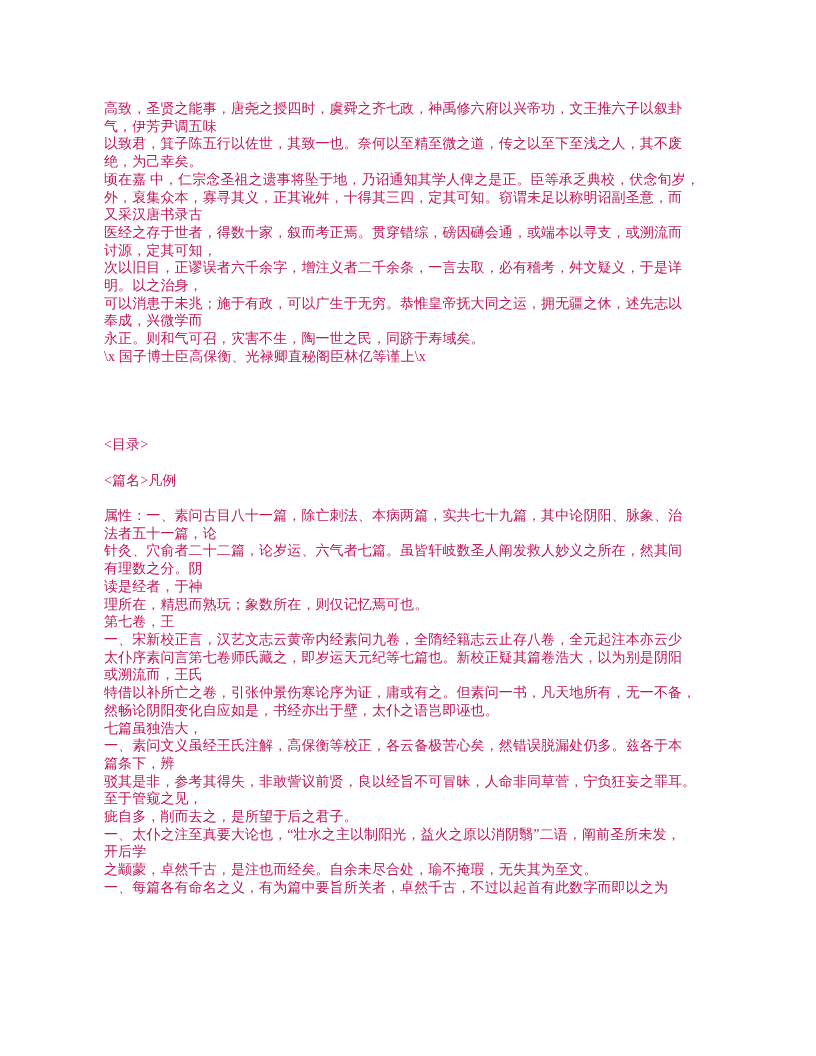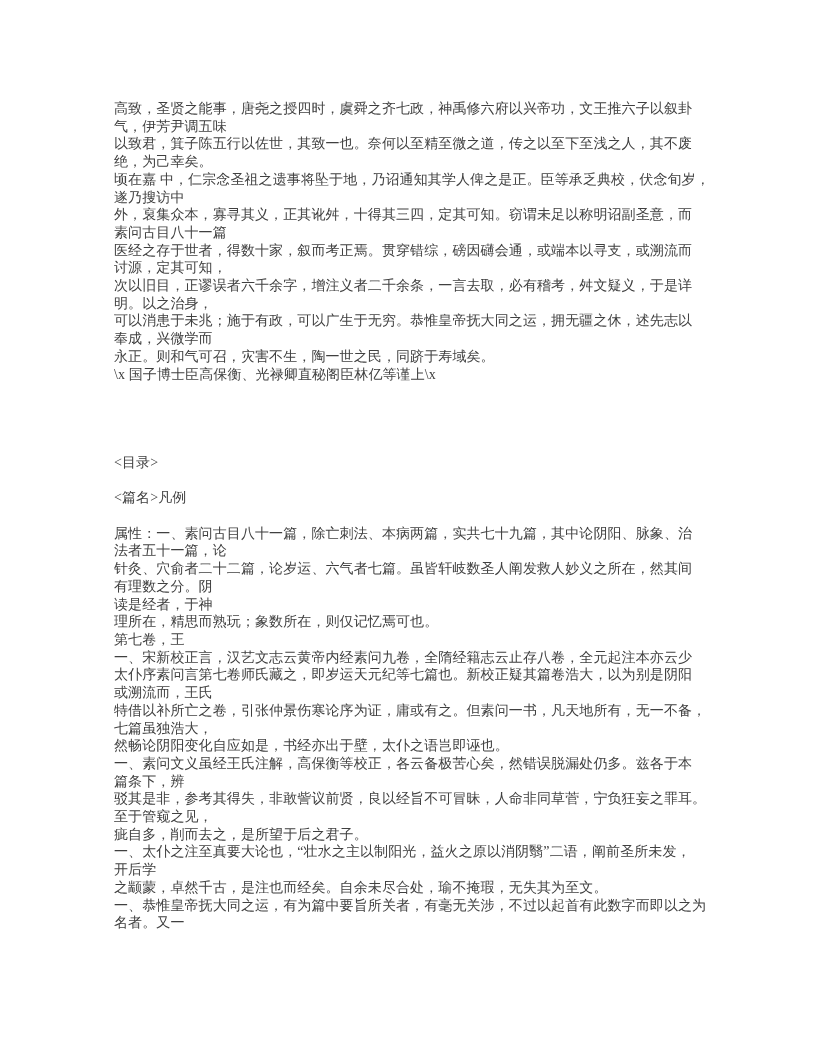--- a/index.html
+++ b/index.html
@@ -17,46 +17,45 @@
   .page {
     position: absolute;
     left: 0;
     top: 0;
     width: 816px;
     height: 1056px;
     background: #ffffff;
   }
   .text-block {
     position: absolute;
-    left: 114px;
+    left: 104px;
     top: 100px;
     width: 600px;
-    color: #404040;
+    color: #be185d;
     font-size: 14px;
     line-height: 17.7px;
     letter-spacing: 0.1px;
   }
   .text-line {
     white-space: pre;
     min-height: 17.7px;
   }
 </style>
 </head>
 <body>
 
 <div class="page">
   <div class="text-block">
       <div class="text-line">高致，圣贤之能事，唐尧之授四时，虞舜之齐七政，神禹修六府以兴帝功，文王推六子以叙卦</div>
       <div class="text-line">气，伊芳尹调五味</div>
       <div class="text-line">以致君，箕子陈五行以佐世，其致一也。奈何以至精至微之道，传之以至下至浅之人，其不废</div>
       <div class="text-line">绝，为己幸矣。</div>
       <div class="text-line">顷在嘉 中，仁宗念圣祖之遗事将坠于地，乃诏通知其学人俾之是正。臣等承乏典校，伏念旬岁，</div>
-      <div class="text-line">遂乃搜访中</div>
       <div class="text-line">外，裒集众本，寡寻其义，正其讹舛，十得其三四，定其可知。窃谓未足以称明诏副圣意，而</div>
-      <div class="text-line">素问古目八十一篇</div>
+      <div class="text-line">又采汉唐书录古</div>
       <div class="text-line">医经之存于世者，得数十家，叙而考正焉。贯穿错综，磅因礴会通，或端本以寻支，或溯流而</div>
       <div class="text-line">讨源，定其可知，</div>
       <div class="text-line">次以旧目，正谬误者六千余字，增注义者二千余条，一言去取，必有稽考，舛文疑义，于是详</div>
       <div class="text-line">明。以之治身，</div>
       <div class="text-line">可以消患于未兆；施于有政，可以广生于无穷。恭惟皇帝抚大同之运，拥无疆之休，述先志以</div>
       <div class="text-line">奉成，兴微学而</div>
       <div class="text-line">永正。则和气可召，灾害不生，陶一世之民，同跻于寿域矣。</div>
       <div class="text-line">\x 国子博士臣高保衡、光禄卿直秘阁臣林亿等谨上\x</div>
       <div class="text-line"></div>
       <div class="text-line"></div>
@@ -70,26 +69,25 @@
       <div class="text-line">法者五十一篇，论</div>
       <div class="text-line">针灸、穴俞者二十二篇，论岁运、六气者七篇。虽皆轩岐数圣人阐发救人妙义之所在，然其间</div>
       <div class="text-line">有理数之分。阴</div>
       <div class="text-line">读是经者，于神</div>
       <div class="text-line">理所在，精思而熟玩；象数所在，则仅记忆焉可也。</div>
       <div class="text-line">第七卷，王</div>
       <div class="text-line">一、宋新校正言，汉艺文志云黄帝内经素问九卷，全隋经籍志云止存八卷，全元起注本亦云少</div>
       <div class="text-line">太仆序素问言第七卷师氏藏之，即岁运天元纪等七篇也。新校正疑其篇卷浩大，以为别是阴阳</div>
       <div class="text-line">或溯流而，王氏</div>
       <div class="text-line">特借以补所亡之卷，引张仲景伤寒论序为证，庸或有之。但素问一书，凡天地所有，无一不备，</div>
+      <div class="text-line">然畅论阴阳变化自应如是，书经亦出于壁，太仆之语岂即诬也。</div>
       <div class="text-line">七篇虽独浩大，</div>
-      <div class="text-line">然畅论阴阳变化自应如是，书经亦出于壁，太仆之语岂即诬也。</div>
       <div class="text-line">一、素问文义虽经王氏注解，高保衡等校正，各云备极苦心矣，然错误脱漏处仍多。兹各于本</div>
       <div class="text-line">篇条下，辨</div>
       <div class="text-line">驳其是非，参考其得失，非敢訾议前贤，良以经旨不可冒昧，人命非同草菅，宁负狂妄之罪耳。</div>
       <div class="text-line">至于管窥之见，</div>
       <div class="text-line">疵自多，削而去之，是所望于后之君子。</div>
       <div class="text-line">一、太仆之注至真要大论也，“壮水之主以制阳光，益火之原以消阴翳”二语，阐前圣所未发，</div>
       <div class="text-line">开后学</div>
       <div class="text-line">之颛蒙，卓然千古，是注也而经矣。自余未尽合处，瑜不掩瑕，无失其为至文。</div>
-      <div class="text-line">一、恭惟皇帝抚大同之运，有为篇中要旨所关者，有毫无关涉，不过以起首有此数字而即以之为</div>
-      <div class="text-line">名者。又一</div>
+      <div class="text-line">一、每篇各有命名之义，有为篇中要旨所关者，卓然千古，不过以起首有此数字而即以之为</div>
     </div>
 </div>
 
 </body></html>

